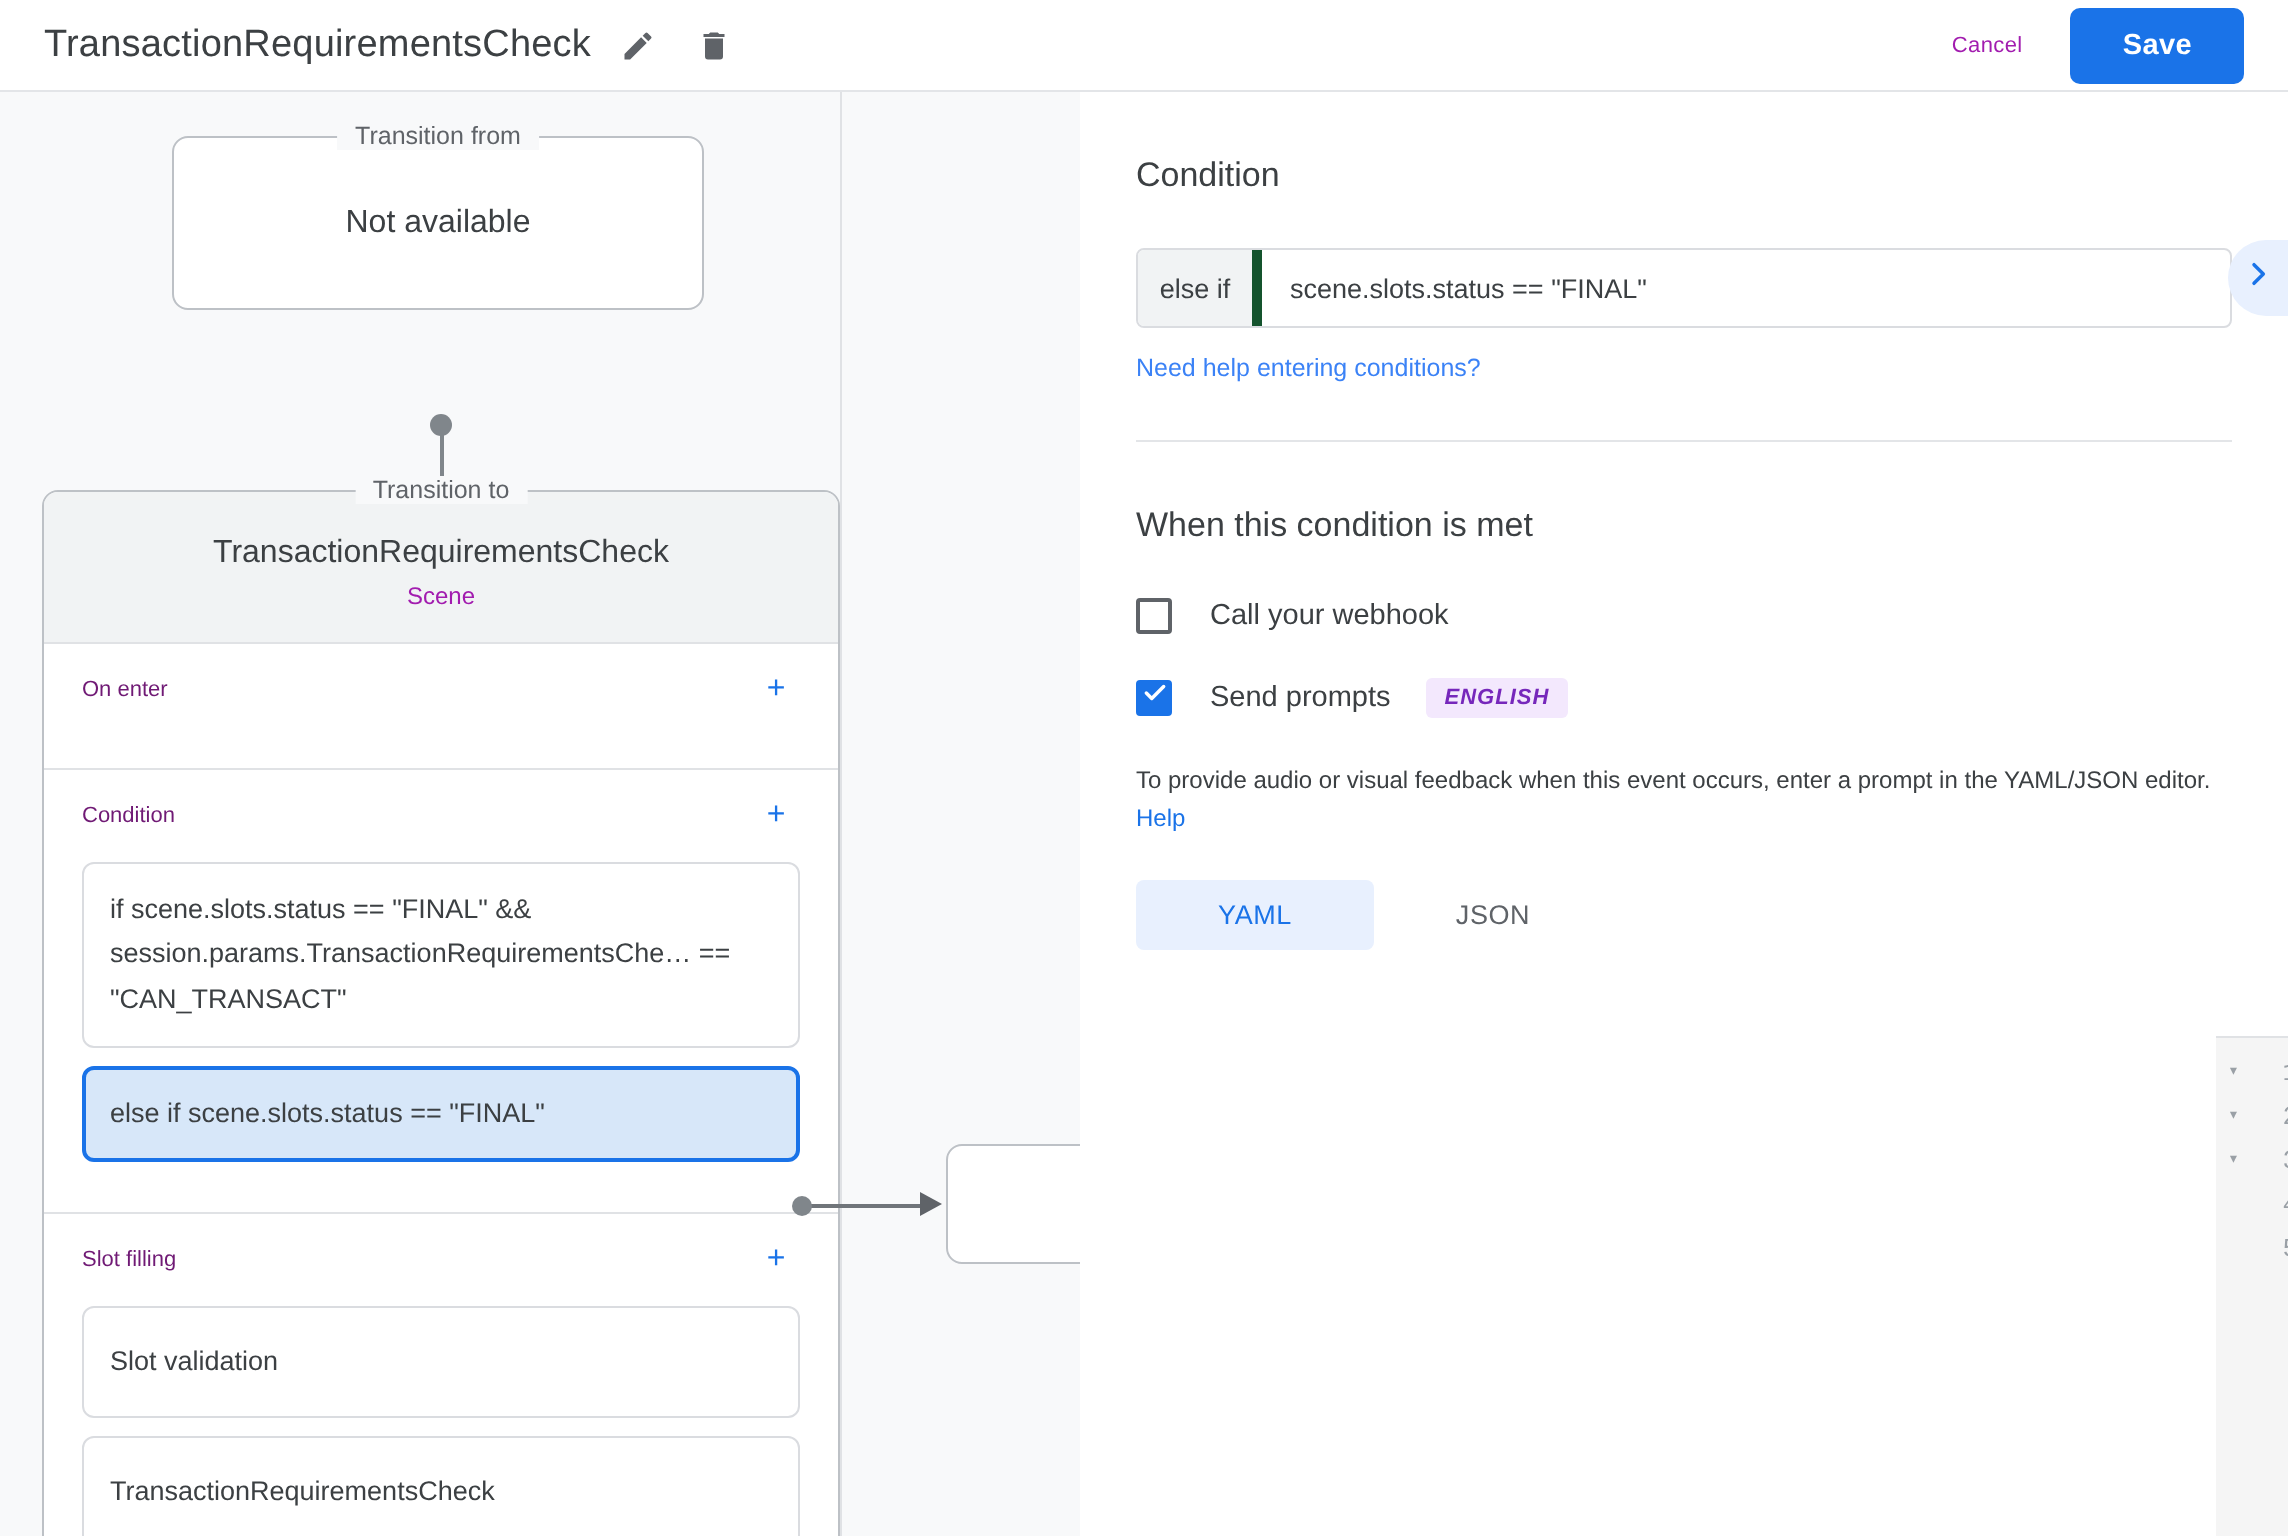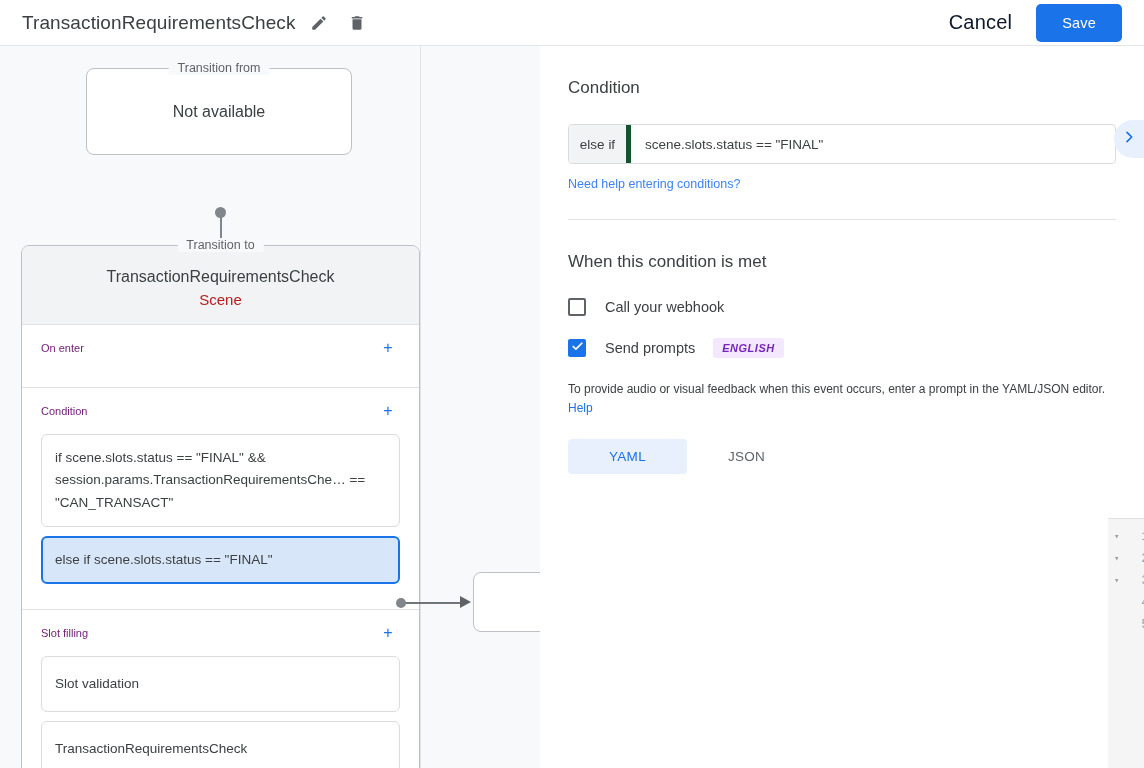--- a/index.html
+++ b/index.html
@@ -27,27 +27,27 @@
     white-space: nowrap;
   }
   .icon-btn {
     width: 30px; height: 30px; margin-left: 8px;
     display: flex; align-items: center; justify-content: center;
     border-radius: 50%; cursor: pointer; border: none; background: transparent;
   }
   .icon-btn svg { display: block; }
   .topbar-spacer { flex: 1; }
   .btn-cancel {
-    color: #0f172a; font-size: 20px; font-weight: 500;
+    color: #a21caf; font-size: 11px; font-weight: 500;
     background: transparent; border: none; cursor: pointer;
     padding: 9px 14px; border-radius: 4px; letter-spacing: .2px;
   }
   .btn-save {
     background: #1a73e8; color: #fff; border: none; cursor: pointer;
-    font-size: 14.5px; font-weight: 400; letter-spacing: .2px;
+    font-size: 14.5px; font-weight: 700; letter-spacing: .2px;
     padding: 0 26px; height: 38px; border-radius: 5px;
     margin-left: 10px; margin-right: 22px;
   }
 
   
   .canvas {
     position: absolute; left: 0; top: 46px; width: 540px; height: 722px;
     background: #f8f9fa; overflow: hidden;
   }
   .canvas-vline {
@@ -101,21 +101,21 @@
   .node-to .legend-to {
     position: absolute; top: -8px; left: 50%; transform: translateX(-50%);
     background: #f8f9fa; padding: 0 9px;
     font-size: 12.5px; color: #5f6368; white-space: nowrap;
   }
   .scene-head {
     background: #f1f3f4; border-radius: 7px 7px 0 0;
     padding: 22px 12px 16px; text-align: center;
   }
   .scene-head .scene-title { font-size: 16px; color: #3c4043; }
-  .scene-head .scene-sub { font-size: 15px; color: #b91c1c; margin-top: 5px; }
+  .scene-head .scene-sub { font-size: 12px; color: #a21caf; margin-top: 5px; }
 
   .section {
     border-top: 1px solid #e0e2e5;
     padding: 0 19px 16px;
     background: #fff;
   }
   .section:last-child { border-radius: 0 0 7px 7px; }
   .section-head {
     height: 46px; display: flex; align-items: center; justify-content: space-between;
   }

